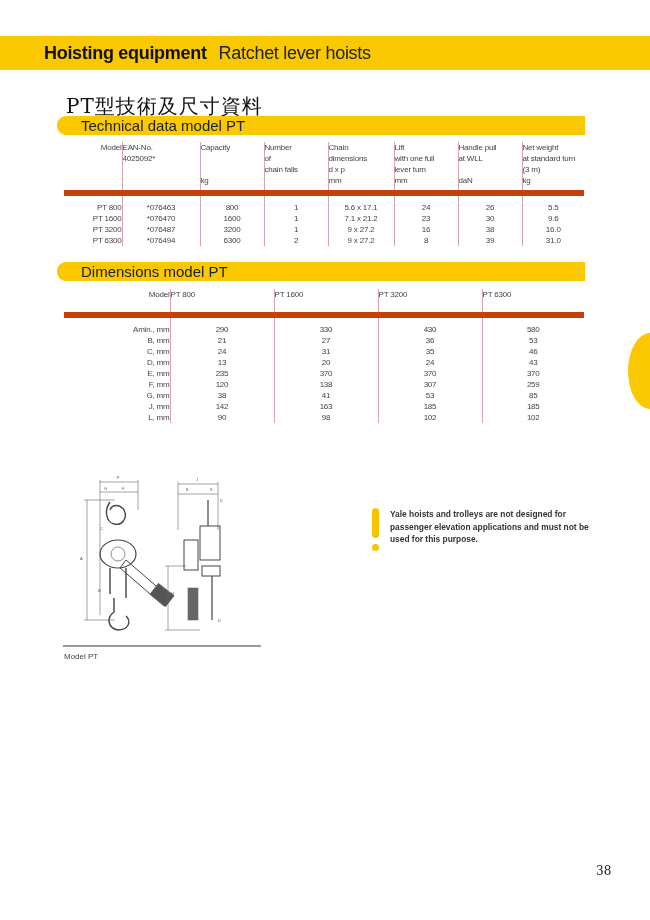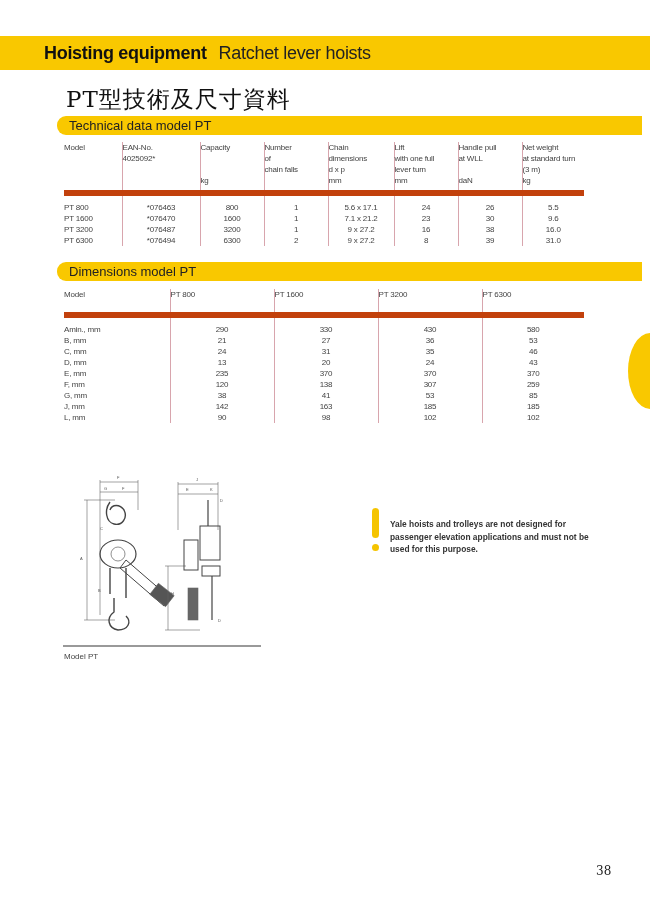--- a/index.html
+++ b/index.html
@@ -11,40 +11,40 @@
     background: #f9c800;
   }
   .top-band .title {
     position: absolute; left: 44px; top: 6px; font-size: 18px; line-height: 22px;
     color: #111; white-space: nowrap; letter-spacing: -0.3px;
   }
   .top-band .title b { font-weight: bold; }
   .top-band .title span.sub { font-weight: normal; margin-left: 12px; color: #222; margin-top: 48px; }
 
   .cn-title {
-    position: absolute; left: 66px; top: 84px; font-family: "DejaVu Serif", serif;
-    font-size: 23px; color: #111; letter-spacing: 1px; text-align: right;
+    position: absolute; left: 66px; top: 93px; font-family: "DejaVu Serif", serif;
+    font-size: 20px; color: #111; letter-spacing: 1px; text-align: right;
   }
 
   .sec-bar {
-    position: absolute; left: 57px; width: 585px; height: 19px;
+    position: absolute; left: 57px; width: 528px; height: 19px;
     background: #f9c800; border-radius: 9px 0 0 9px;
-    font-size: 13px; line-height: 19px; padding-left: 12px; color: #222;
+    font-size: 15px; line-height: 19px; padding-left: 24px; color: #222;
   }
 
   table.data {
     position: absolute; border-collapse: collapse;
     font-family: "Liberation Sans", sans-serif; font-size: 8px; color: #444;
     letter-spacing: -0.2px;
   }
   table.data td, table.data th {
     font-weight: normal; vertical-align: top; padding: 0; line-height: 11px;
   }
   table.data th { text-align: left; }
-  table.data th:first-child, table.data td:first-child { text-align: left; }
+  table.data th:first-child, table.data td:first-child { text-align: right; }
   table.data td { text-align: center; }
   table.data .vl { border-left: 1px solid #d8a5ad; }
   table.data tr.hdr-end th { border-bottom: 6px solid #c2410c; }
   table.data tr.first td { padding-top: 6px; }
 
   .diagram {
     position: absolute; left: 60px; top: 470px; width: 200px; height: 172px;
   }
   .diagram-rule {
     position: absolute; left: 63px; top: 645px; width: 198px; height: 2px; background: #999;
@@ -58,21 +58,21 @@
   }
   .warning .bang-bar {
     position: absolute; left: 0; top: 0; width: 7px; height: 30px;
     background: #f5c400; border-radius: 4px;
   }
   .warning .bang-dot {
     position: absolute; left: 0; top: 36px; width: 7px; height: 7px;
     background: #f5c400; border-radius: 50%;
   }
   .warning .text {
-    position: absolute; left: 18px; top: 10px; width: 200px;
+    position: absolute; left: 18px; top: 0; width: 200px;
     font-size: 8.4px; line-height: 12.5px; font-weight: bold; color: #333;
   }
 
   .thumb-tab {
     position: absolute; left: 628px; top: 333px; width: 44px; height: 76px;
     background: #f9c800; border-radius: 50%;
   }
   .page-num {
     position: absolute; left: 596px; top: 864px; font-family: "DejaVu Serif", serif;
     font-size: 12px; color: #222;

